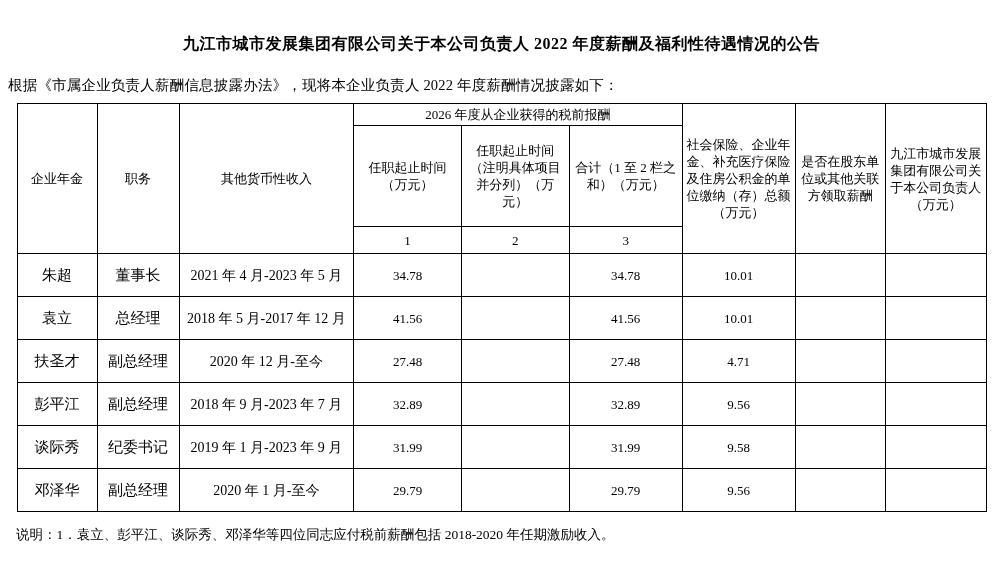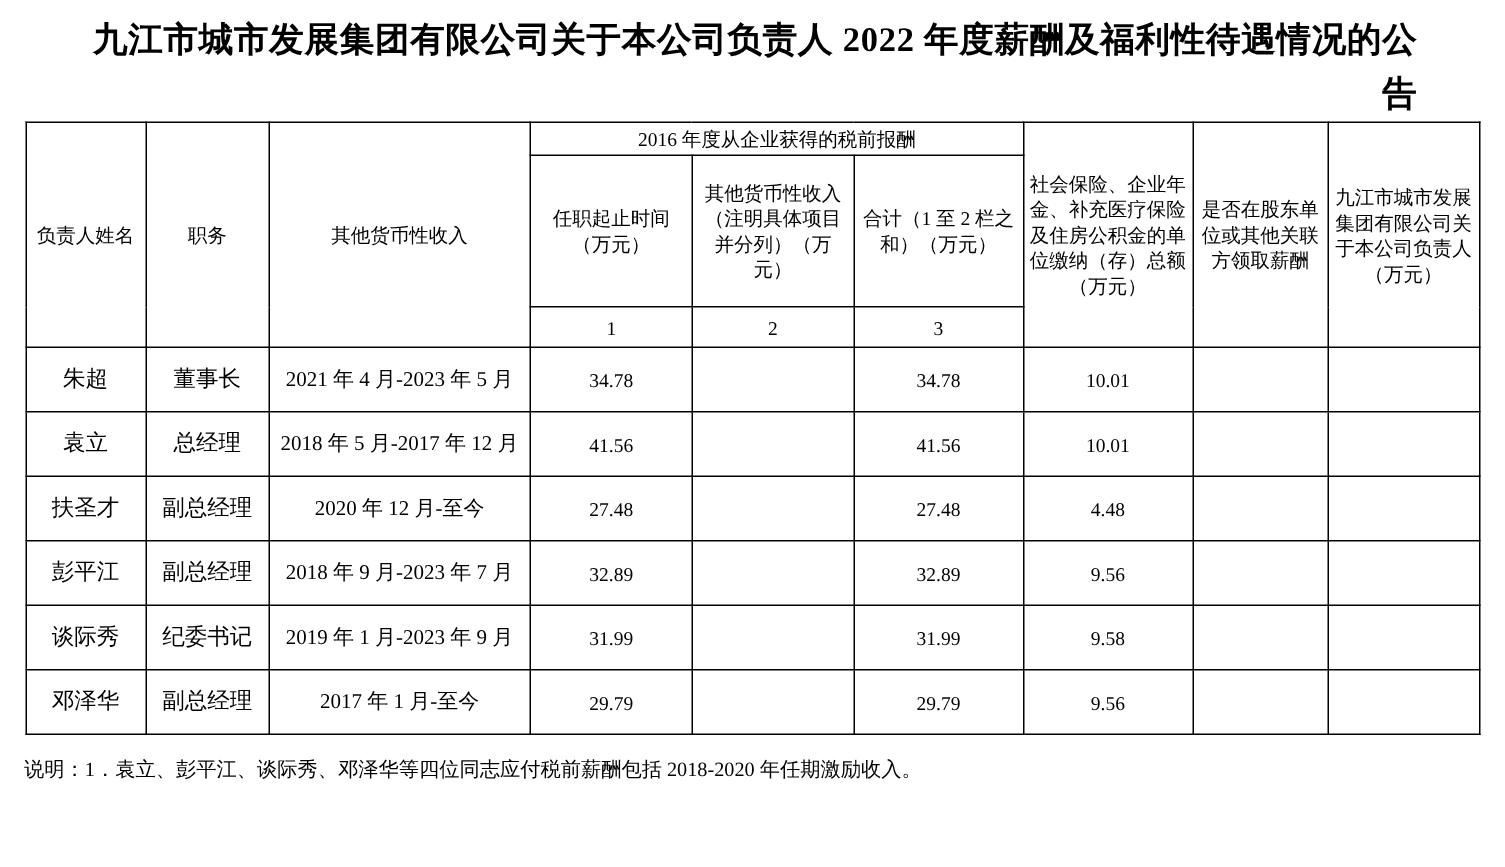--- a/index.html
+++ b/index.html
@@ -15,26 +15,26 @@
     overflow: hidden;
   }
   .page {
     width: 1003px;
     height: 578px;
     position: relative;
     box-sizing: border-box;
     padding: 0;
   }
   .title {
-    text-align: right;
+    text-align: center;
     font-weight: bold;
-    font-size: 23px;
+    font-size: 16px;
     line-height: 36px;
     letter-spacing: 0.5px;
-    margin: 9px 58px 0 58px;
+    margin: 26px 58px 0 58px;
   }
   .intro {
     font-size: 14.5px;
     margin: 14px 0 8px 8px;
     letter-spacing: 0.2px;
   }
   table.report {
     border-collapse: collapse;
     width: 970px;
     margin: 0 auto;
@@ -81,46 +81,47 @@
     
   }
 </style>
 </head>
 <body>
 
 <div class="page">
 
   <div class="title">九江市城市发展集团有限公司关于本公司负责人 2022 年度薪酬及福利性待遇情况的公告</div>
 
+  <div class="intro">根据《市属企业负责人薪酬信息披露办法》，现将本企业负责人 2022 年度薪酬情况披露如下：</div>
 
   <table class="report">
     <colgroup>
       <col style="width:78px">
       <col style="width:80px">
       <col style="width:170px">
       <col style="width:105px">
       <col style="width:105px">
       <col style="width:110px">
       <col style="width:110px">
       <col style="width:88px">
       <col style="width:98px">
     </colgroup>
     <thead>
       <tr>
-        <th class="hdr-main" rowspan="3">负责人姓名</th>
+        <th class="hdr-main" rowspan="3">企业年金</th>
         <th class="hdr-main" rowspan="3">职务</th>
         <th class="hdr-main" rowspan="3">其他货币性收入</th>
-        <th class="hdr-main" colspan="3">2016 年度从企业获得的税前报酬</th>
+        <th class="hdr-main" colspan="3">2026 年度从企业获得的税前报酬</th>
         <th class="hdr-main" rowspan="3">社会保险、企业年金、补充医疗保险及住房公积金的单位缴纳（存）总额（万元）</th>
         <th class="hdr-main" rowspan="3">是否在股东单位或其他关联方领取薪酬</th>
         <th class="hdr-main" rowspan="3">九江市城市发展集团有限公司关于本公司负责人（万元）</th>
       </tr>
       <tr>
         <th class="hdr-main hdr-tall">任职起止时间（万元）</th>
-        <th class="hdr-main hdr-tall">其他货币性收入（注明具体项目并分列）（万元）</th>
+        <th class="hdr-main hdr-tall">任职起止时间（注明具体项目并分列）（万元）</th>
         <th class="hdr-main hdr-tall">合计（1 至 2 栏之和）（万元）</th>
       </tr>
       <tr>
         <th class="hdr-num">1</th>
         <th class="hdr-num">2</th>
         <th class="hdr-num">3</th>
       </tr>
     </thead>
     <tbody>
       <tr class="data-row">
@@ -145,21 +146,21 @@
         <td class="empty-cell"></td>
         <td class="empty-cell"></td>
       </tr>
       <tr class="data-row">
         <td class="name">扶圣才</td>
         <td class="post">副总经理</td>
         <td class="period">2020 年 12 月-至今</td>
         <td>27.48</td>
         <td class="empty-cell"></td>
         <td>27.48</td>
-        <td>4.48</td>
+        <td>4.71</td>
         <td class="empty-cell"></td>
         <td class="empty-cell"></td>
       </tr>
       <tr class="data-row">
         <td class="name">彭平江</td>
         <td class="post">副总经理</td>
         <td class="period">2018 年 9 月-2023 年 7 月</td>
         <td>32.89</td>
         <td class="empty-cell"></td>
         <td>32.89</td>
@@ -174,21 +175,21 @@
         <td>31.99</td>
         <td class="empty-cell"></td>
         <td>31.99</td>
         <td>9.58</td>
         <td class="empty-cell"></td>
         <td class="empty-cell"></td>
       </tr>
       <tr class="data-row">
         <td class="name">邓泽华</td>
         <td class="post">副总经理</td>
-        <td class="period">2017 年 1 月-至今</td>
+        <td class="period">2020 年 1 月-至今</td>
         <td>29.79</td>
         <td class="empty-cell"></td>
         <td>29.79</td>
         <td>9.56</td>
         <td class="empty-cell"></td>
         <td class="empty-cell"></td>
       </tr>
     </tbody>
   </table>
 

